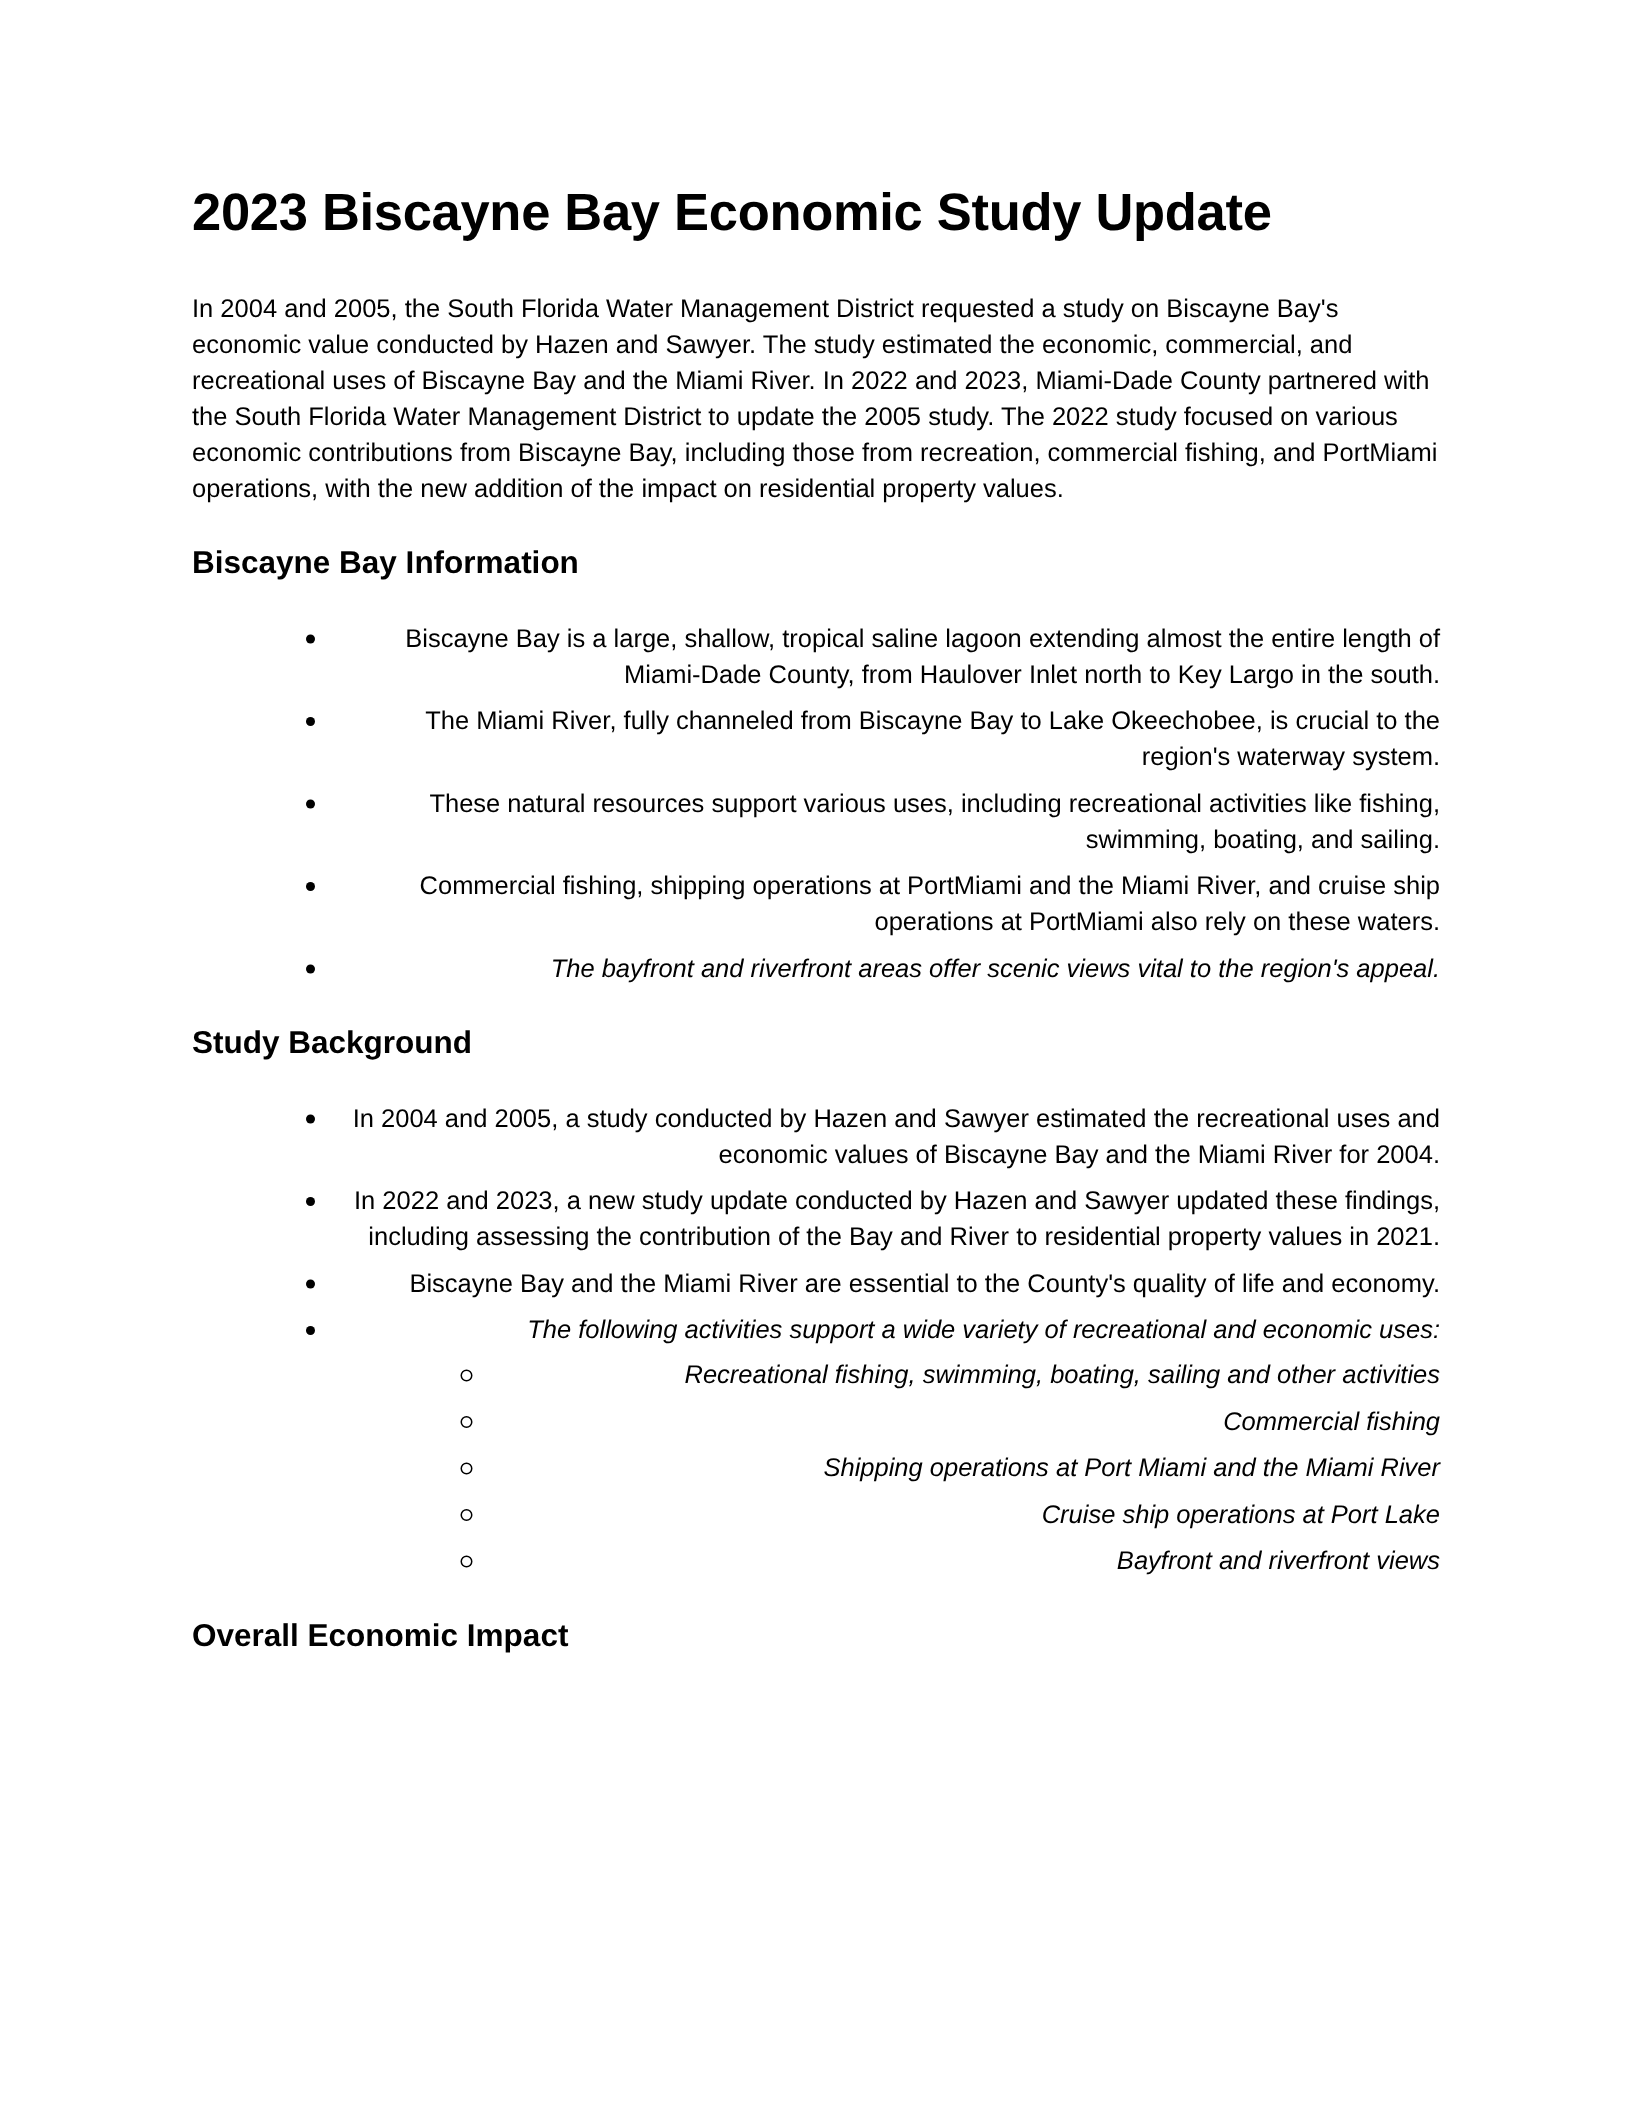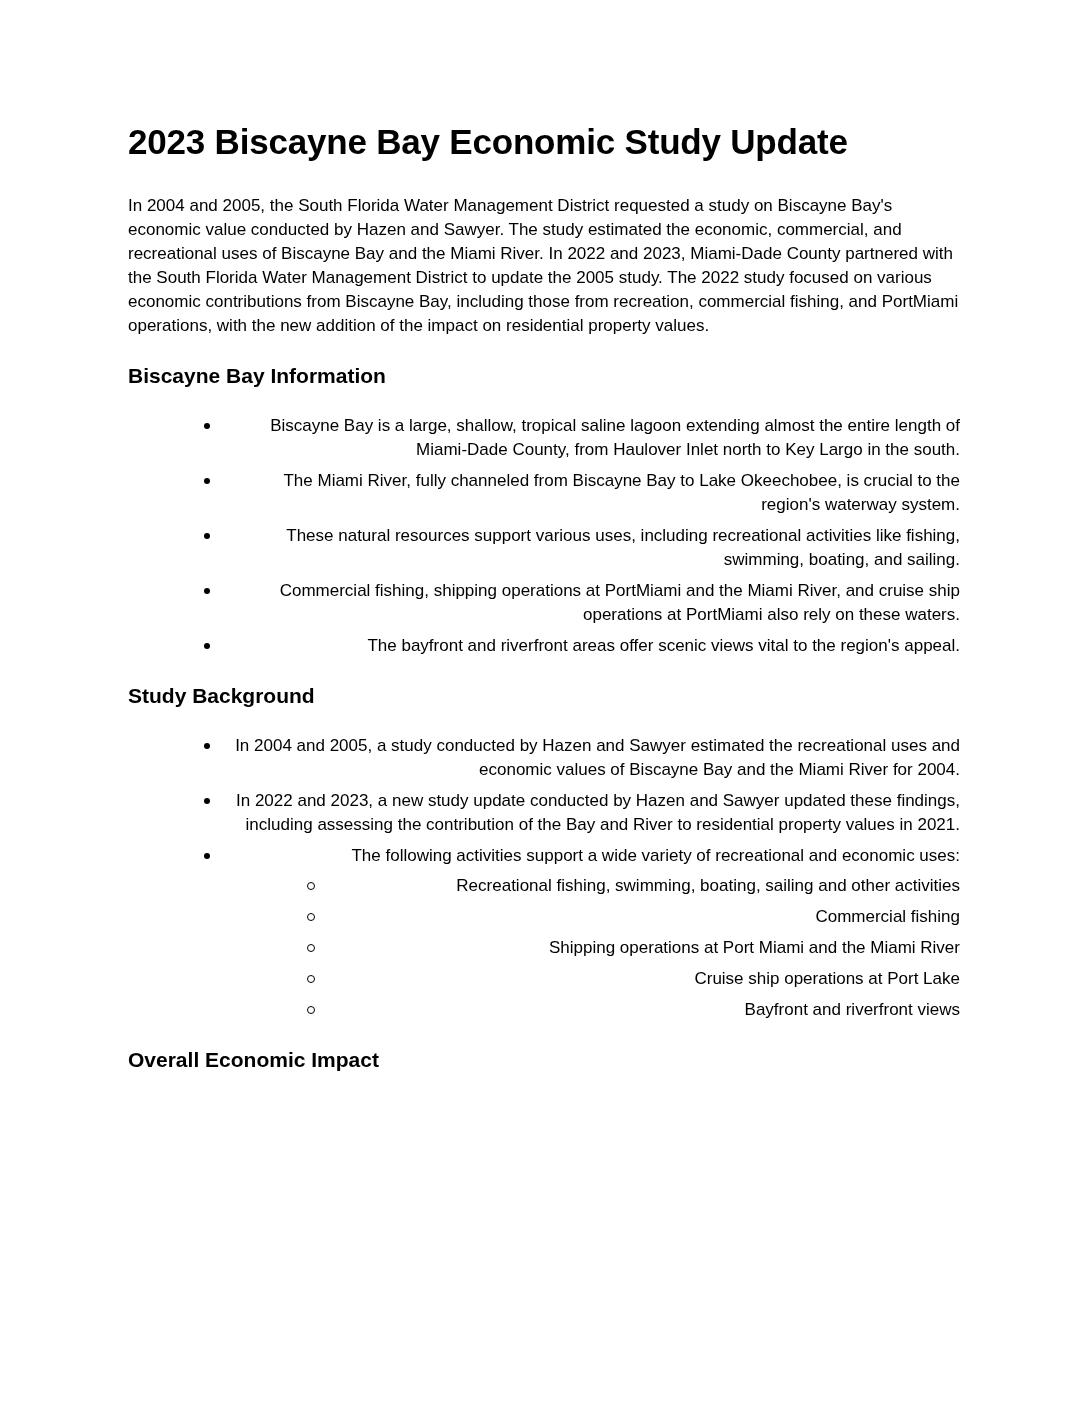--- a/index.html
+++ b/index.html
@@ -33,21 +33,21 @@
   ul.bullet-list {
     list-style: none;
     margin: 24px 0 0 0;
     padding: 0;
     text-align: right;
   }
   ul.bullet-list > li {
     position: relative;
     margin: 0 0 7px 105px;
   }
-  ul.bullet-list > li:last-child { margin-bottom: 0; }
+  ul.bullet-list > li:last-child { margin-bottom: 0; font-style: italic; }
   .dot-marker {
     position: absolute;
     left: -29px;
     top: 9px;
     width: 6px;
     height: 6px;
     border-radius: 50%;
     background: #000000;
   }
   ul.sub-list {
@@ -112,20 +112,24 @@
     <li>
       <span class="dot-marker"></span>
       <span>In 2004 and 2005, a study conducted by Hazen and Sawyer estimated the recreational uses and economic values of Biscayne Bay and the Miami River for 2004.</span>
     </li>
     <li>
       <span class="dot-marker"></span>
       <span>In 2022 and 2023, a new study update conducted by Hazen and Sawyer updated these findings, including assessing the contribution of the Bay and River to residential property values in 2021.</span>
     </li>
     <li>
       <span class="dot-marker"></span>
+      <span>Biscayne Bay and the Miami River are essential to the County's quality of life and economy.</span>
+    </li>
+    <li>
+      <span class="dot-marker"></span>
       <span>The following activities support a wide variety of recreational and economic uses:</span>
       <ul class="sub-list">
         <li>
           <span class="circle-marker"></span>
           <span>Recreational fishing, swimming, boating, sailing and other activities</span>
         </li>
         <li>
           <span class="circle-marker"></span>
           <span>Commercial fishing</span>
         </li>

